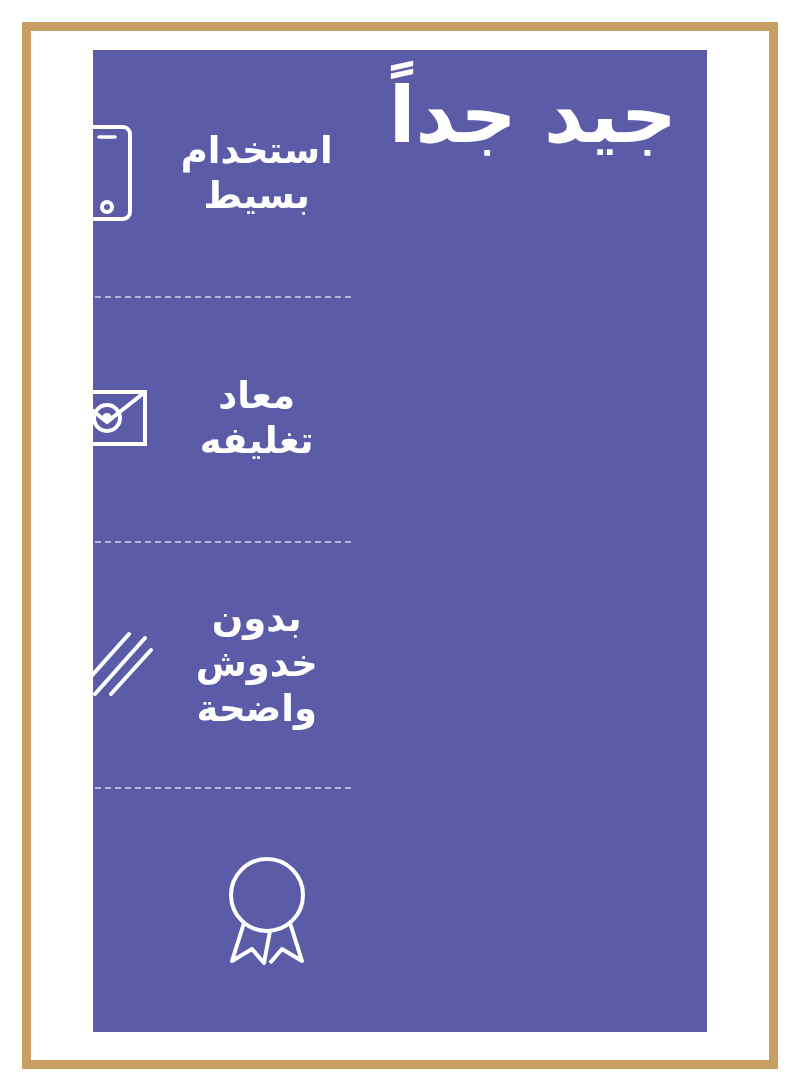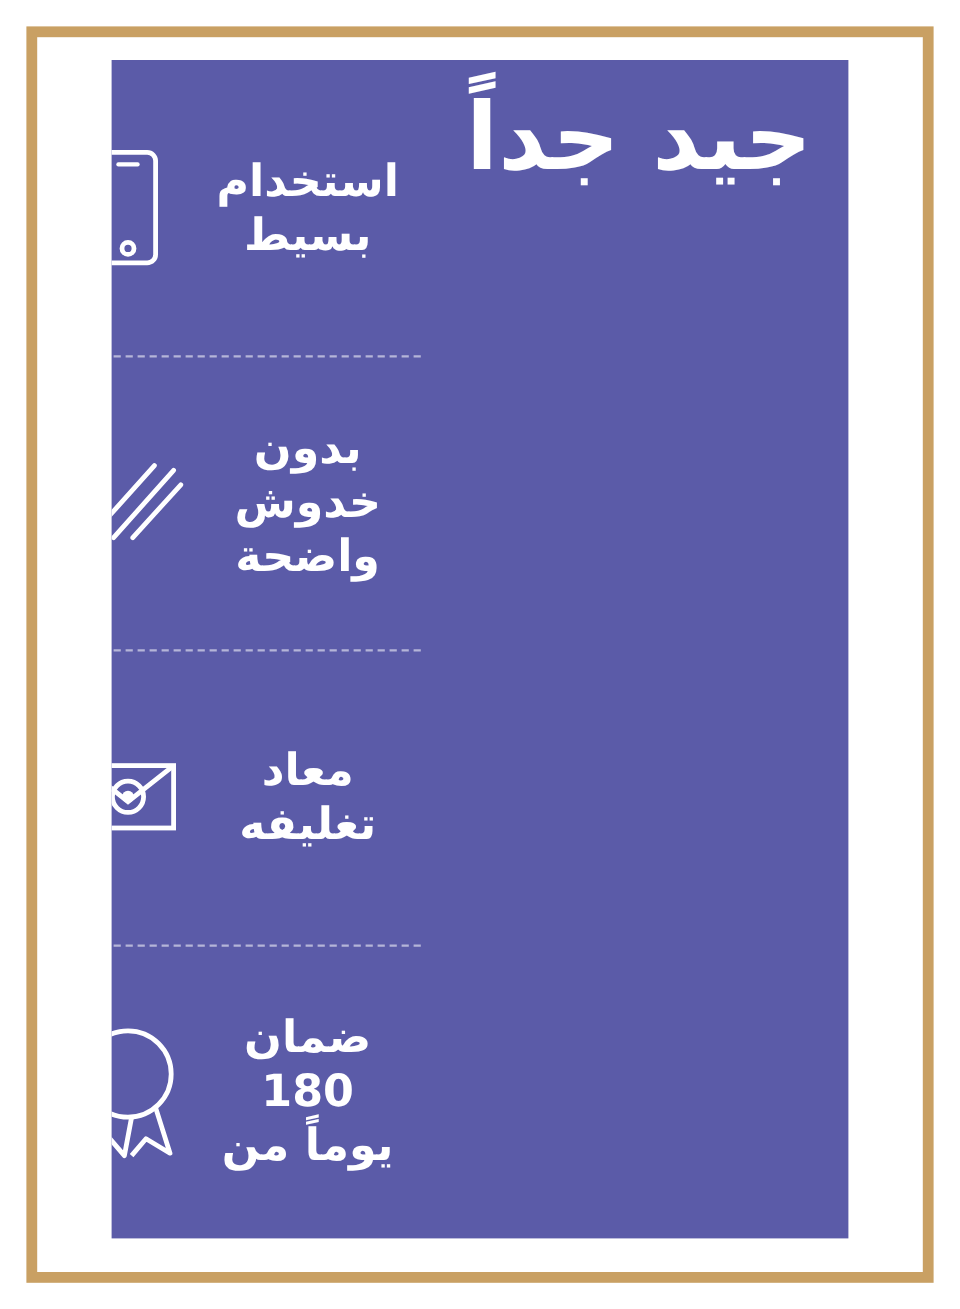--- a/index.html
+++ b/index.html
@@ -125,44 +125,43 @@
         <div class="row-icon">
           <svg width="78" height="104" viewBox="0 0 78 104" fill="none" stroke="#ffffff" stroke-width="4">
             <rect x="16" y="6" width="46" height="92" rx="7" ry="7"></rect>
             <line x1="31" y1="16" x2="47" y2="16" stroke-width="3.5" stroke-linecap="round"></line>
             <circle cx="39" cy="86" r="5"></circle>
           </svg>
         </div>
       </div>
 
       <div class="row">
-        <div class="row-text">بدون خدوش واضحة</div>
-        <div class="row-icon">
-          <svg width="104" height="96" viewBox="0 0 104 96" fill="none" stroke="#ffffff" stroke-width="4" stroke-linecap="round">
-            <line x1="22" y1="76" x2="74" y2="18"></line>
-            <line x1="40" y1="78" x2="90" y2="22"></line>
-            <line x1="56" y1="78" x2="96" y2="34"></line>
-          </svg>
-        </div>
-      </div>
-
-      <div class="row">
         <div class="row-text">معاد تغليفه</div>
         <div class="row-icon">
           <svg width="104" height="80" viewBox="0 0 104 80" fill="none" stroke="#ffffff" stroke-width="4">
             <rect x="14" y="14" width="76" height="52"></rect>
             <polyline points="14,14 52,44 90,14"></polyline>
             <circle cx="52" cy="40" r="13"></circle>
             <circle cx="52" cy="40" r="5" fill="#ffffff" stroke="none"></circle>
           </svg>
         </div>
       </div>
 
       <div class="row">
-        <div class="row-text">ضمان 180 يوماً من</div>
+        <div class="row-text">بدون خدوش واضحة</div>
+        <div class="row-icon">
+          <svg width="104" height="96" viewBox="0 0 104 96" fill="none" stroke="#ffffff" stroke-width="4" stroke-linecap="round">
+            <line x1="22" y1="76" x2="74" y2="18"></line>
+            <line x1="40" y1="78" x2="90" y2="22"></line>
+            <line x1="56" y1="78" x2="96" y2="34"></line>
+          </svg>
+        </div>
+      </div>
+
+      <div class="row">
         <div class="row-icon">
           <svg width="110" height="116" viewBox="0 0 110 116" fill="none" stroke="#ffffff" stroke-width="4" stroke-linejoin="round">
             <circle cx="55" cy="44" r="36"></circle>
             <path d="M32 72 L20 110 L40 98 L52 112 L58 80"></path>
             <path d="M78 72 L90 110 L70 98 L58 112"></path>
           </svg>
         </div>
       </div>
 
 

